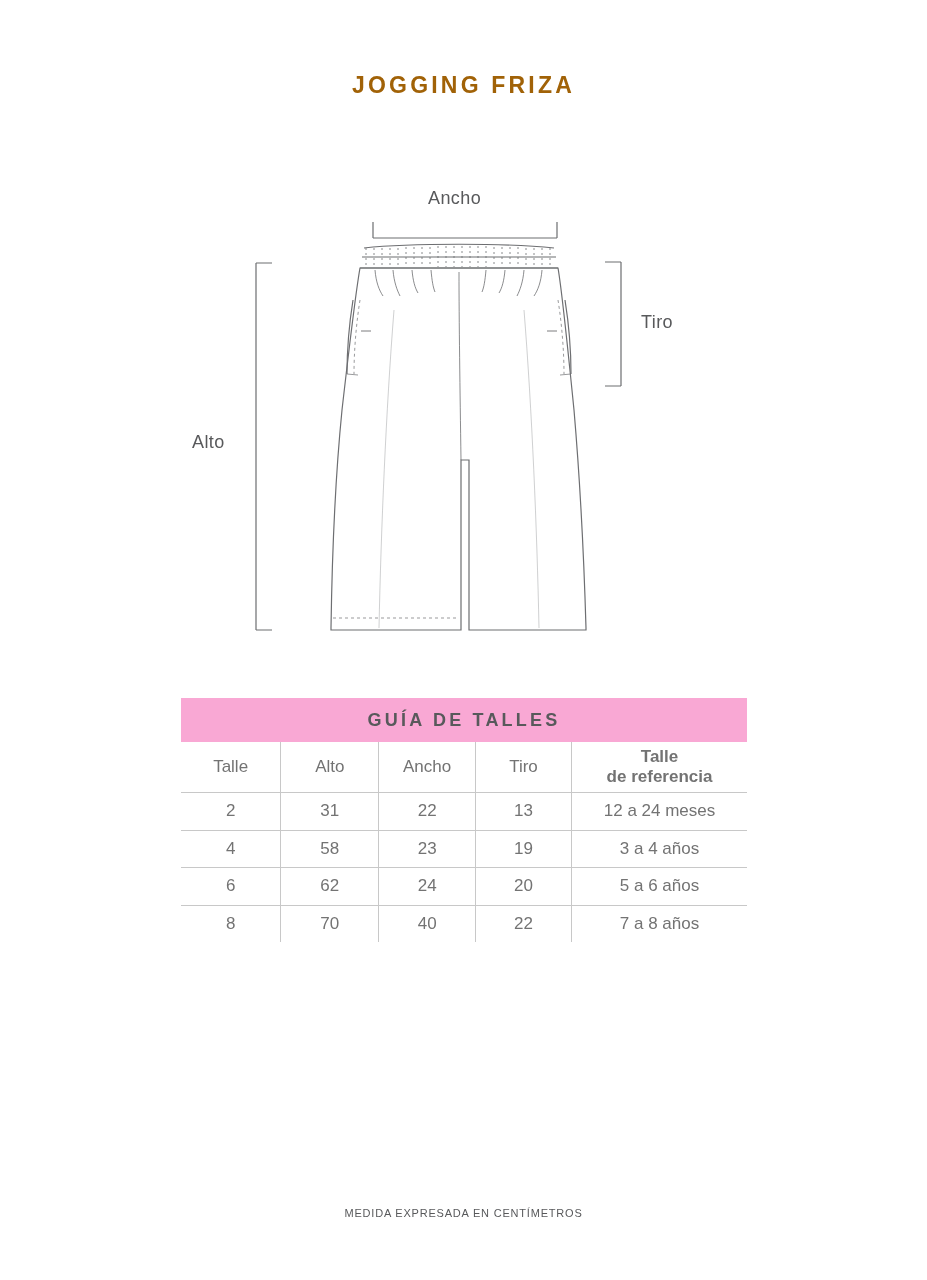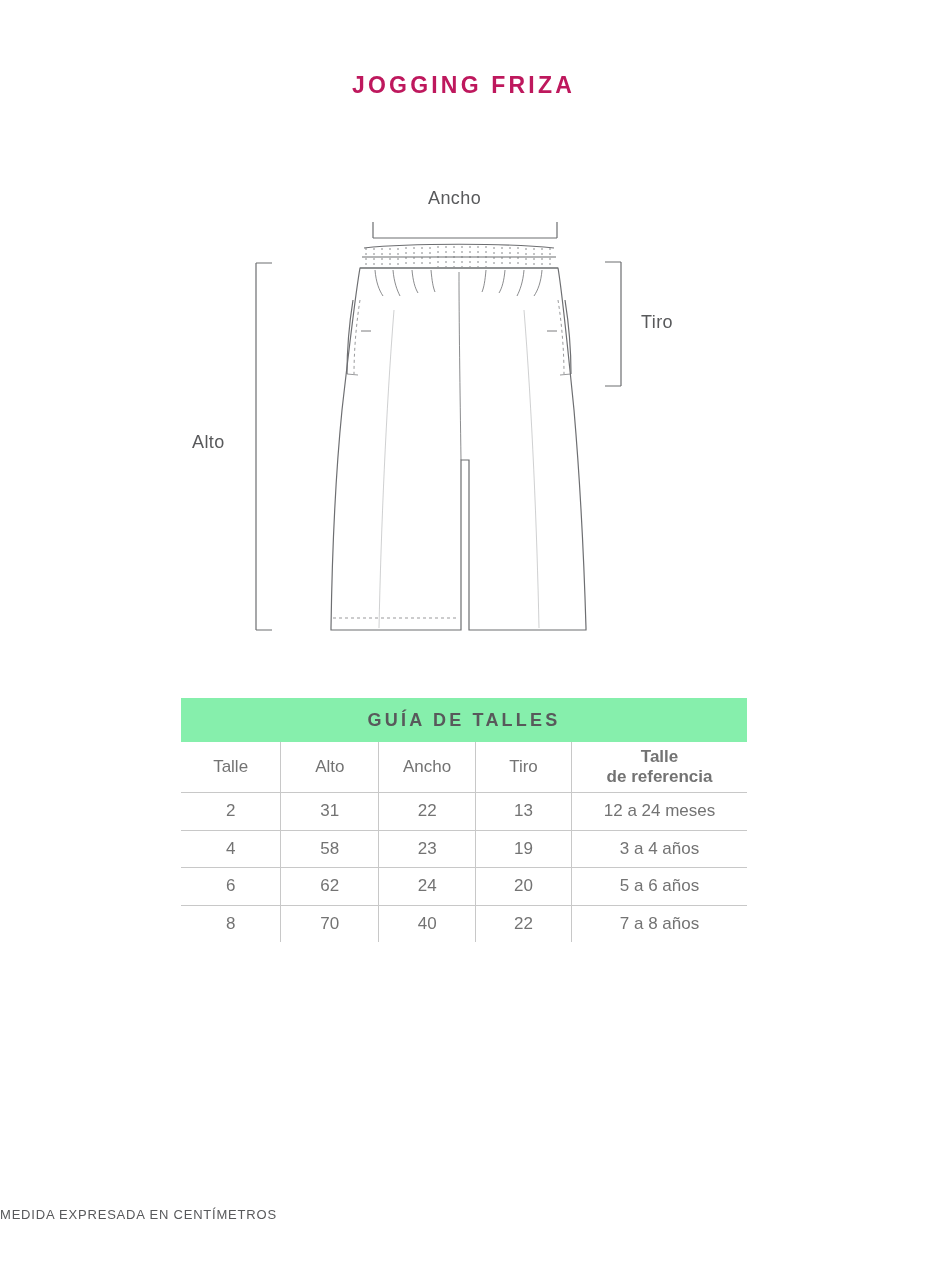--- a/index.html
+++ b/index.html
@@ -25,21 +25,21 @@
   
   .title {
     position: absolute;
     top: 72px;
     left: 0;
     width: 927px;
     text-align: center;
     font-size: 23px;
     letter-spacing: 3.2px;
     font-weight: bold;
-    color: #be185d;
+    color: #a16207;
   }
 
   
   .illustration {
     position: absolute;
     top: 160px;
     left: 150px;
     width: 640px;
     height: 500px;
   }
@@ -57,21 +57,21 @@
 
   
   .guide {
     position: absolute;
     top: 698px;
     left: 181px;
     width: 566px;
   }
   .guide-header {
     height: 44px;
-    background: #86efac;
+    background: #f9a8d4;
     display: flex;
     align-items: center;
     justify-content: center;
     font-size: 18px;
     font-weight: bold;
     letter-spacing: 3.2px;
     color: #58595b;
   }
   table {
     width: 100%;
@@ -105,21 +105,22 @@
   th.c1, td.c1 { width: 98px; }
   th.c2, td.c2 { width: 96px; }
   th.c3, td.c3 { width: 96px; }
   th.c4, td.c4 { width: 176px; }
 
   .footnote {
     position: absolute;
     top: 1207px;
     left: 0;
     width: 927px;
-    font-size: 13px;
+    text-align: center;
+    font-size: 11px;
     letter-spacing: 0.8px;
     color: #58595b;
   }
 </style>
 </head>
 <body>
 
 <div class="page">
 
   <div class="title">JOGGING FRIZA</div>

